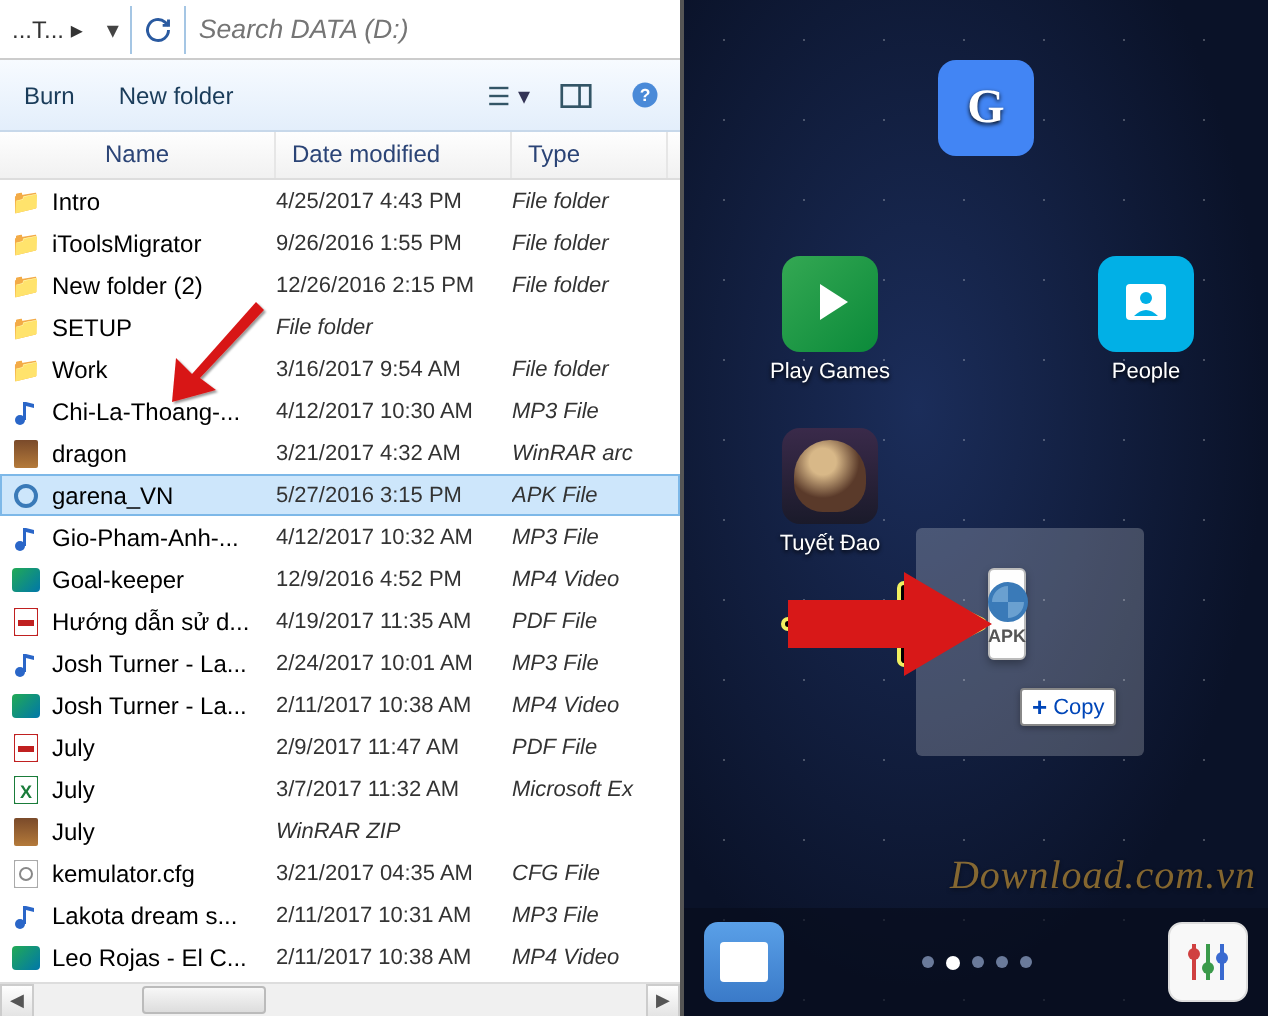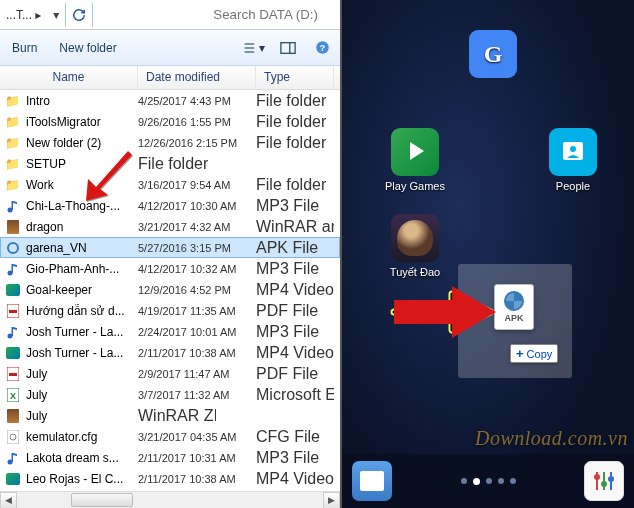--- a/index.html
+++ b/index.html
@@ -5,40 +5,40 @@
 * { margin: 0; padding: 0; box-sizing: border-box; }
 body { font-family: "Segoe UI", Tahoma, sans-serif; font-size: 12px; width: 634px; height: 508px; overflow: hidden; position: relative; }
 .container { display: flex; width: 100%; height: 100%; }
 
 .left-pane { width: 342px; height: 100%; background: #fff; border-right: 2px solid #555; display: flex; flex-direction: column; }
 
 .addr { height: 30px; display: flex; align-items: center; border-bottom: 1px solid #ccc; }
 .addr .seg { padding: 0 6px; color: #333; }
 .addr .arrow-btn { width: 18px; height: 24px; display: flex; align-items: center; justify-content: center; color: #444; }
 .addr .refresh { width: 28px; height: 24px; border-left: 1px solid #a5c6e4; border-right: 1px solid #a5c6e4; display: flex; align-items: center; justify-content: center; color: #2a5aa0; }
-.addr .search { flex: 1; padding: 3px 22px 3px 6px; border: none; outline: none; color: #0f766e; position: relative; text-align: right; }
+.addr .search { flex: 1; padding: 3px 22px 3px 6px; border: none; outline: none; color: #0f766e; font-style: italic; position: relative; }
 
 .toolbar { height: 36px; background: linear-gradient(#f7fbff, #e3eefb); border-bottom: 1px solid #c7d8ea; display: flex; align-items: center; padding: 0 6px; gap: 10px; }
 .toolbar .btn { padding: 4px 6px; color: #1a3c5a; }
 .toolbar .spacer { flex: 1; }
 .toolbar .iconbtn { width: 24px; height: 22px; display: flex; align-items: center; justify-content: center; color: #335; }
 
 .headers { height: 24px; display: flex; background: linear-gradient(#fefefe, #f1f1f1); border-bottom: 1px solid #ddd; }
 .headers .col { padding: 4px 8px; border-right: 1px solid #e6e6e6; color: #2b4476; font-size: 12px; }
 .col-name { width: 138px; text-align: center; }
 .col-date { width: 118px; }
 .col-type { width: 78px; }
 
 .filelist { flex: 1; overflow: hidden; position: relative; }
 .row { display: flex; height: 21px; align-items: center; padding-left: 4px; }
 .row.selected { background: #cde6fb; border: 1px solid #7db8e8; padding-left: 3px; }
 .row .ficon { width: 18px; height: 16px; margin-right: 4px; display: flex; align-items: center; justify-content: center; font-size: 12px; }
 .row .fname { width: 112px; white-space: nowrap; overflow: hidden; text-overflow: ellipsis; color: #000; }
 .row .fdate { width: 118px; color: #333; font-size: 11px; }
-.row .ftype { width: 78px; color: #333; font-size: 16px; white-space: nowrap; overflow: hidden; }
+.row .ftype { width: 78px; color: #333; font-size: 11px; white-space: nowrap; overflow: hidden; font-style: italic; }
 
 .hscroll { height: 17px; background: #f0f0f0; border-top: 1px solid #ddd; display: flex; align-items: center; }
 .hscroll .sbtn { width: 17px; height: 17px; background: linear-gradient(#fefefe,#e4e4e4); border: 1px solid #ccc; display:flex; align-items:center; justify-content:center; color:#555; font-size:9px;}
 .hscroll .track { flex:1; height: 17px; position: relative; }
 .hscroll .thumb { position: absolute; left: 54px; top: 1px; height: 14px; width: 62px; background: linear-gradient(#f7f7f7,#ddd); border: 1px solid #bbb; border-radius: 2px; }
 
 .folder-icon { color: #f4c23a; }
 .mp4-icon { background: linear-gradient(135deg,#2a5,#07a);width:14px;height:12px;border-radius:2px; }
 .rar-icon { background: linear-gradient(#7a4a2a,#b47a3a);width:12px;height:14px;border-radius:1px; }
 
@@ -50,21 +50,21 @@
 .app-icon { position: absolute; width: 70px; text-align: center; color: #fff; font-size: 11px; text-shadow: 0 1px 2px #000; }
 .app-icon .ic { width: 48px; height: 48px; margin: 0 auto 4px; border-radius: 9px; display:flex; align-items:center; justify-content:center; font-size: 24px; font-weight:bold; }
 .google-ic { background: #4285f4; color:#fff; font-family: Georgia,serif;}
 .play-ic { background: linear-gradient(135deg,#34a853,#0b8a3a); color:#fff; position:relative;}
 .play-ic::after { content:""; position:absolute; width:0;height:0; border-left:14px solid #fff; border-top:9px solid transparent; border-bottom:9px solid transparent; left:19px; top:14px;}
 .people-ic { background: #01b0e6; color:#fff; }
 .tuyet-ic { background: linear-gradient(#3a2a4a,#1a1a2a); border-radius:9px; position:relative; overflow:hidden;}
 .tuyet-ic::after{content:"";position:absolute;inset:6px;background:radial-gradient(circle at 40% 30%, #d8b888 20%, #5a3a2a 55%);border-radius:50% 50% 40% 40%;}
 
 .drop-zone { position: absolute; left: 116px; top: 264px; width: 114px; height: 114px; background: rgba(255,255,255,0.22); border-radius: 3px; }
-.apk-file-icon { position: absolute; width: 40px; height: 46px; background: #fefefe; border: 1px solid #bbb; border-radius: 3px; left: 152px; top: 284px; display:flex;flex-direction:column;align-items:center;justify-content:center; font-size:9px; font-weight:bold; color:#555; box-shadow: 0 2px 4px rgba(0,0,0,0.3);}
+.apk-file-icon { position: absolute; width: 19px; height: 46px; background: #fefefe; border: 1px solid #bbb; border-radius: 3px; left: 152px; top: 284px; display:flex;flex-direction:column;align-items:center;justify-content:center; font-size:9px; font-weight:bold; color:#555; box-shadow: 0 2px 4px rgba(0,0,0,0.3);}
 .apk-file-icon::before { content:""; width:16px;height:16px;border:2px solid #3a7ab8;border-radius:50%;margin-bottom:2px; background: conic-gradient(#3a7ab8 0 90deg, #6aa0d0 90deg 180deg, #3a7ab8 180deg 270deg, #6aa0d0 270deg);}
 .copy-badge { position: absolute; left: 168px; top: 344px; background:#fff; border:1px solid #888; padding:1px 5px; font-size:11px; color:#0046b8; display:flex; align-items:center; gap:3px; border-radius:2px; box-shadow:0 1px 3px rgba(0,0,0,.3);}
 .copy-badge .plus{color:#0046b8;font-weight:bold; font-size:13px;}
 
 .big-arrow { position: absolute; left: 40px; top: 272px; pointer-events:none; z-index:6;}
 
 .taskbar { position: absolute; bottom: 0; left: 0; right: 0; height: 54px; background: rgba(7,12,28,0.65); display:flex; align-items:center; justify-content:space-between; padding: 0 10px;}
 .tb-left, .tb-right { display:flex; gap:10px; align-items:center;}
 .tb-icon { width: 40px; height: 40px; border-radius: 7px; display:flex; align-items:center; justify-content:center;}
 .gallery-ic { background: linear-gradient(#5aa0e8,#3a7ac8);}

